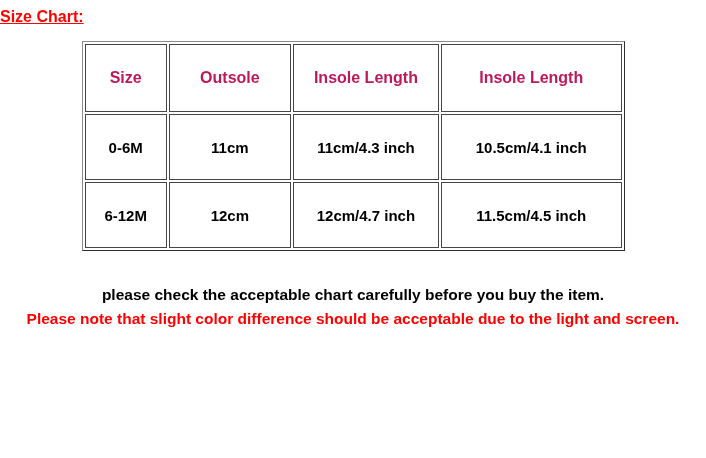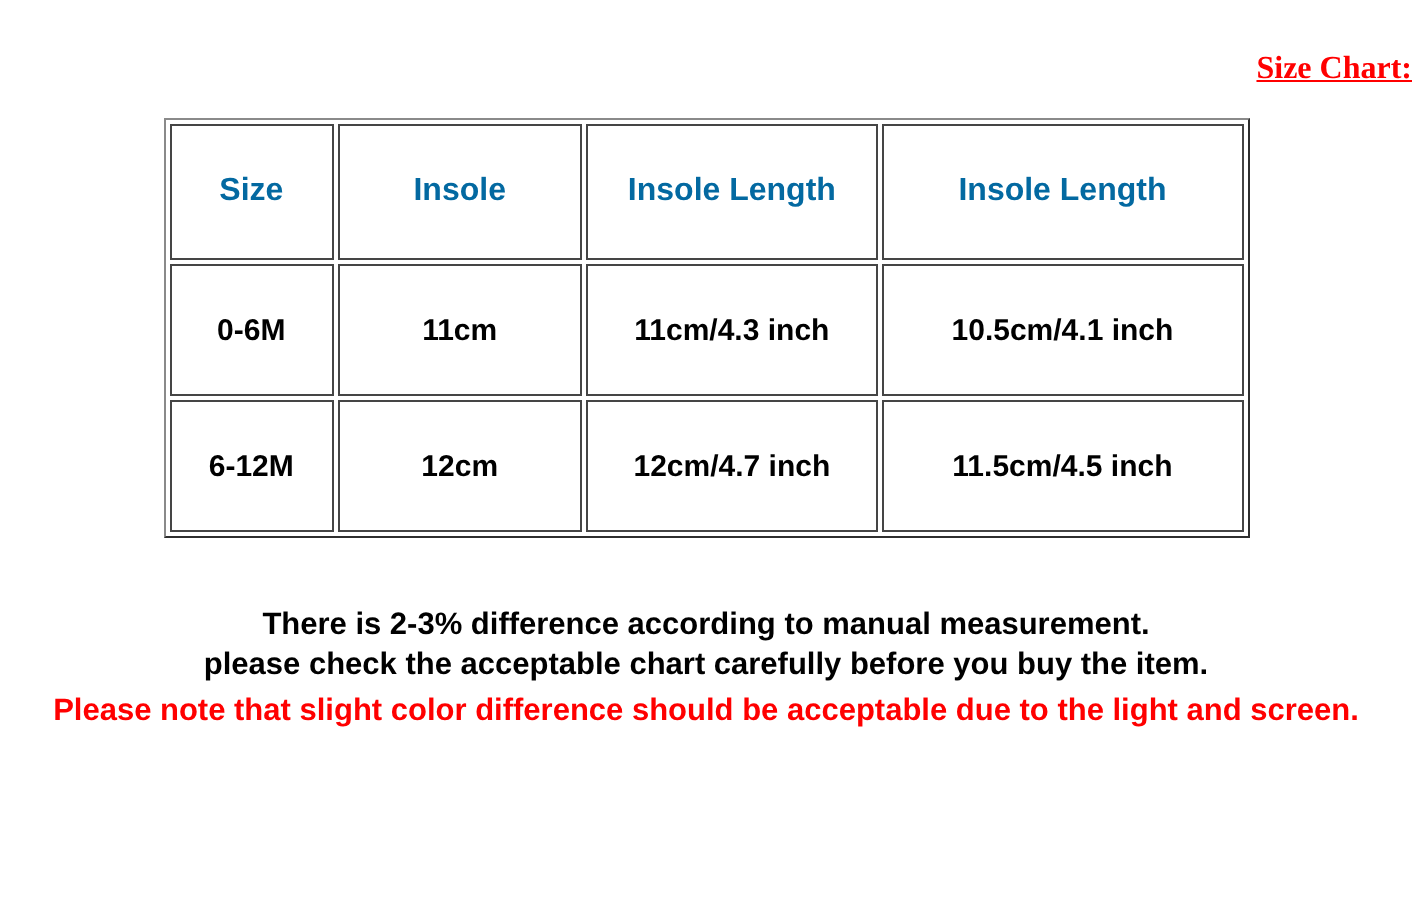--- a/index.html
+++ b/index.html
@@ -8,27 +8,26 @@
     padding: 0;
     background: #ffffff;
     font-family: "Liberation Sans", sans-serif;
   }
   body {
     width: 706px;
     height: 458px;
     overflow: hidden;
   }
   .page-title {
-    margin-top: 26px;
-    text-align: right;
+    margin-top: 8px;
+    text-align: left;
     color: #ff0000;
     font-size: 16px;
     font-weight: bold;
     text-decoration: underline;
-    font-family: Liberation Serif, serif;
   }
   table.size-chart {
     margin: 15px auto 0 auto;
     width: 543px;
     border-collapse: separate;
     border-spacing: 2px;
     border-top: 1px solid #8a8a8a;
     border-left: 1px solid #8a8a8a;
     border-right: 1px solid #2e2e2e;
     border-bottom: 1px solid #2e2e2e;
@@ -37,21 +36,21 @@
   table.size-chart th,
   table.size-chart td {
     border: 1px solid #454545;
     background: #ffffff;
     text-align: center;
     vertical-align: middle;
     font-weight: bold;
     padding: 0;
   }
   table.size-chart th {
-    color: #0369a1;
+    color: #be185d;
     font-size: 16px;
     height: 68px;
   }
   table.size-chart td {
     color: #000000;
     font-size: 15px;
     height: 66px;
   }
   col.c-size   { width: 15.5%; }
   col.c-length { width: 23%; }
@@ -82,21 +81,21 @@
 <table class="size-chart">
   <colgroup>
     <col class="c-size">
     <col class="c-length">
     <col class="c-outsole">
     <col class="c-insole">
   </colgroup>
   <thead>
     <tr>
       <th>Size</th>
-      <th>Insole</th>
+      <th>Outsole</th>
       <th>Insole Length</th>
       <th>Insole Length</th>
     </tr>
   </thead>
   <tbody>
     <tr>
       <td>0-6M</td>
       <td>11cm</td>
       <td>11cm/4.3 inch</td>
       <td>10.5cm/4.1 inch</td>
@@ -104,17 +103,16 @@
     <tr>
       <td>6-12M</td>
       <td>12cm</td>
       <td>12cm/4.7 inch</td>
       <td>11.5cm/4.5 inch</td>
     </tr>
   </tbody>
 </table>
 
 <div class="note-black">
-  <div>There is 2-3% difference according to manual measurement.</div>
   <div>please check the acceptable chart carefully before you buy the item.</div>
 </div>
 
 <div class="note-red">Please note that slight color difference should be acceptable due to the light and screen.</div>
 
 </body></html>

